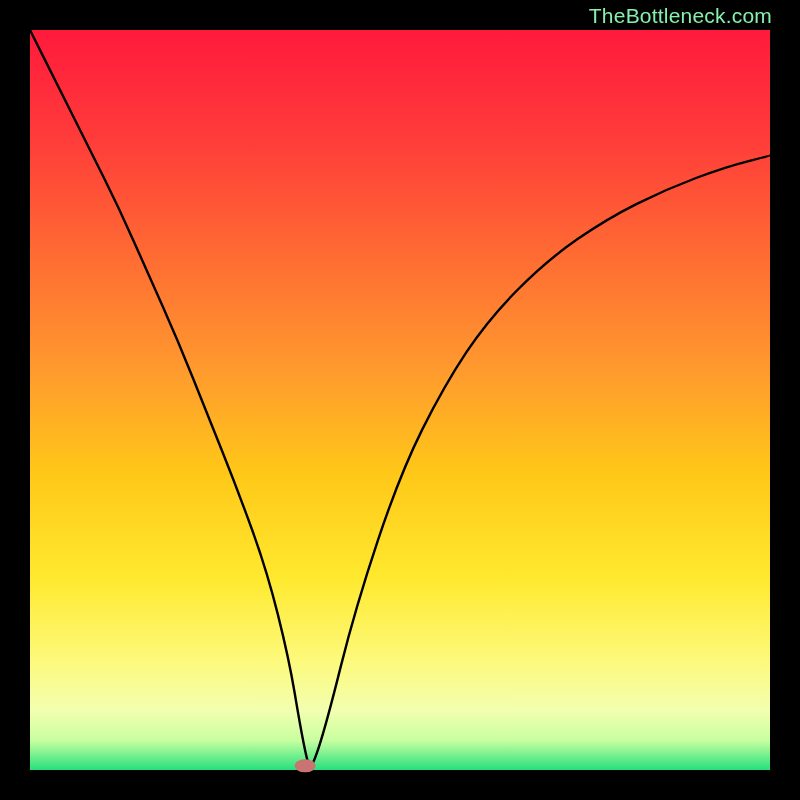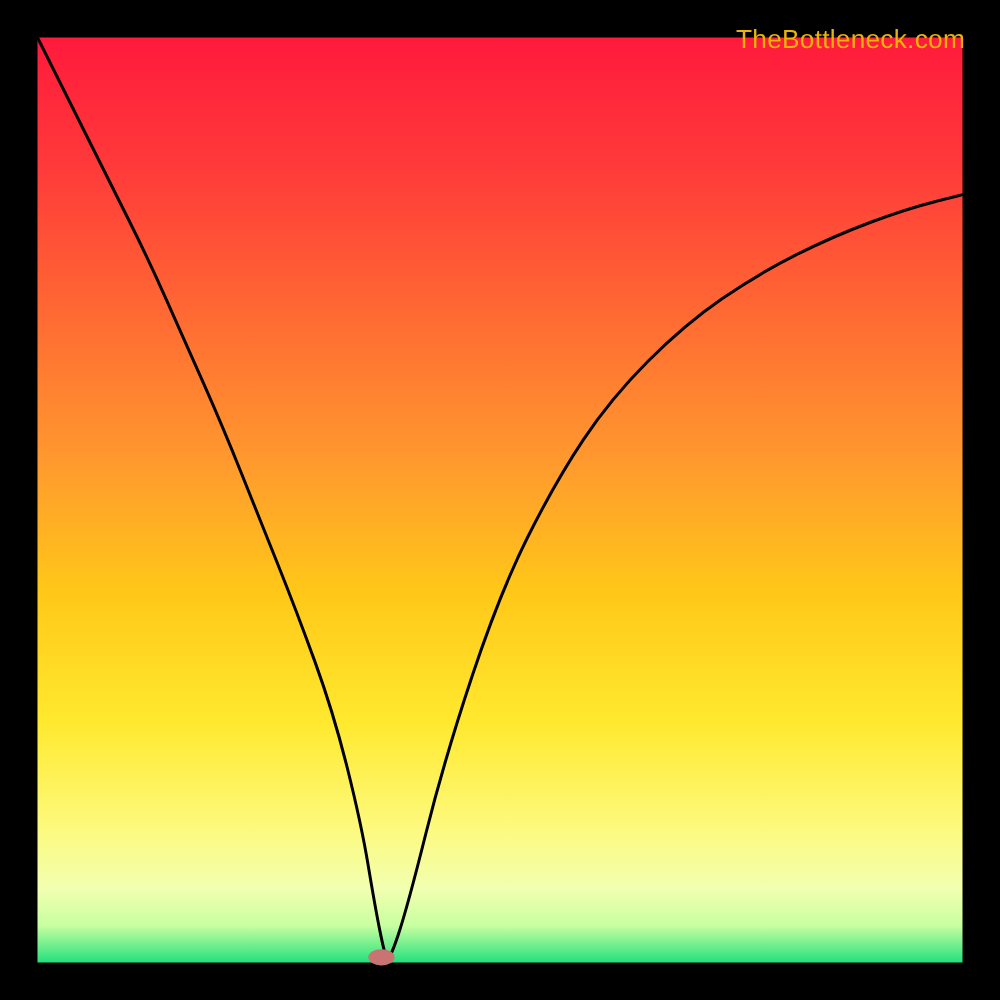--- a/index.html
+++ b/index.html
@@ -21,22 +21,22 @@
     position: absolute;
     left: 30px;
     top: 30px;
     width: 740px;
     height: 740px;
     
   }
   .watermark {
     position: absolute;
     right: 28px;
-    top: 20px;
-    color: #eab308;
+    top: 4px;
+    color: #86efac;
     font-size: 21px;
     letter-spacing: 0.2px;
     font-weight: 400;
     user-select: none;
   }
   svg.curve {
     position: absolute;
     left: 0;
     top: 0;
     width: 740px;

